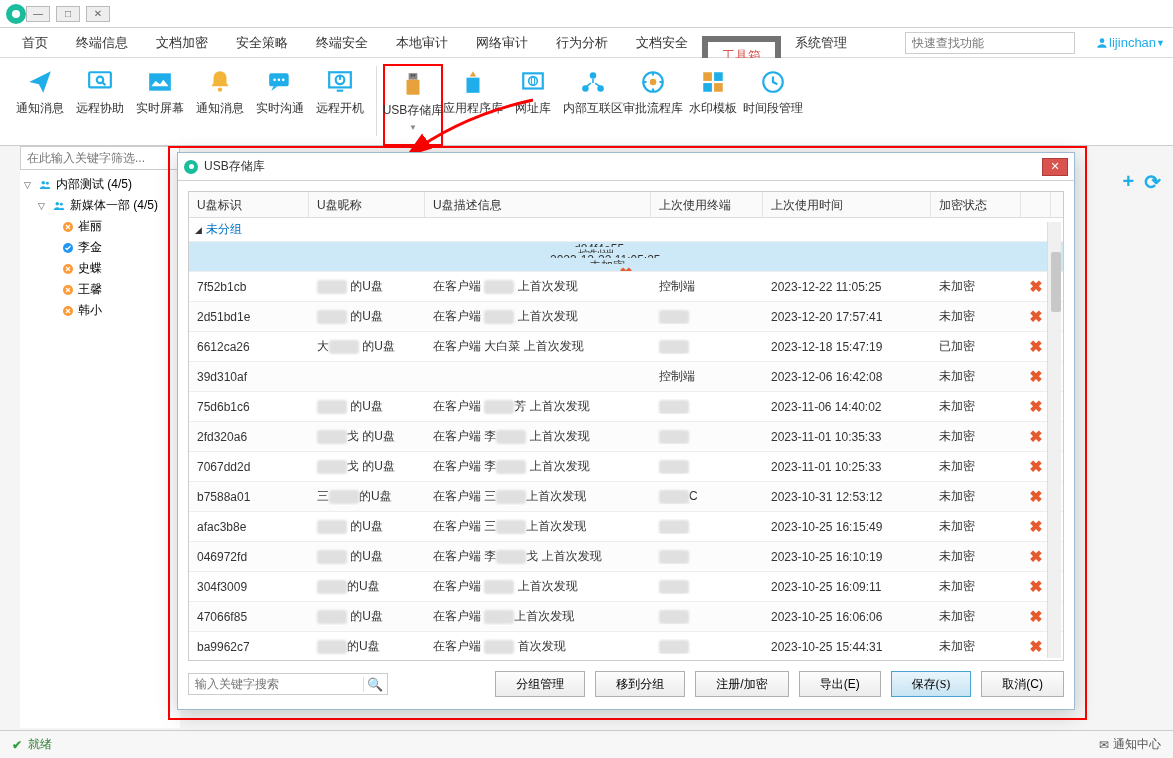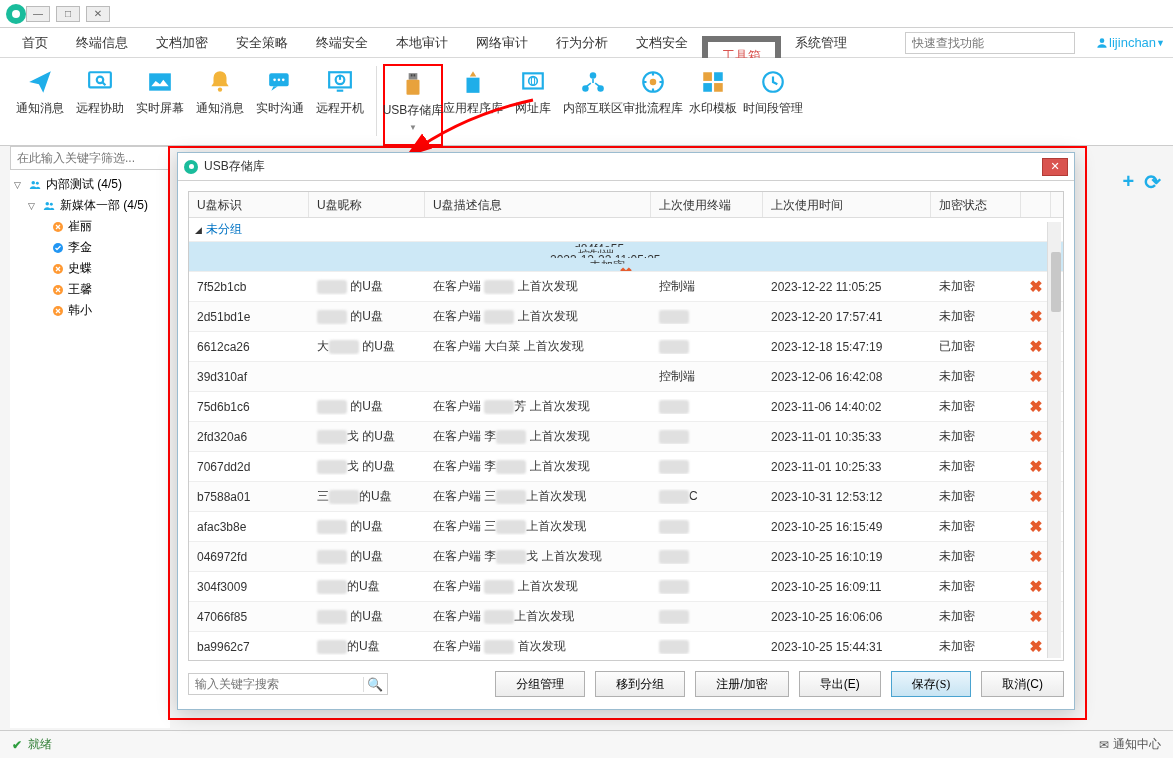--- a/index.html
+++ b/index.html
@@ -30,21 +30,21 @@
 .rib-item.highlighted { border:2px solid #ff0000; height:82px; }
 .rib-item.highlighted .rib-lbl { margin-bottom:0; }
 .rib-item .drop { font-size:8px; color:#888; }
 .ribbon-divider { width:1px; height:70px; background:#ddd; margin:2px 6px; }
 
 
 .red-outer { position:absolute; left:168px; top:146px; right:86px; bottom:38px; border:2px solid #ff0000; pointer-events:none; z-index:5; }
 .red-arrow { position:absolute; left:403px; top:95px; z-index:6; pointer-events:none; }
 
 
-.leftpane { position:absolute; left:10px; top:146px; width:160px; bottom:30px; background:#fff; }
+.leftpane { position:absolute; left:20px; top:146px; width:160px; bottom:30px; background:#fff; }
 .leftpane .filter-input { width:100%; height:24px; border:1px solid #ccc; padding:2px 6px; font-size:12px; color:#999; }
 .leftpane .tree { padding:4px 0; font-size:12px; }
 .leftpane .tree-node { display:flex; align-items:center; gap:4px; padding:2px 4px; cursor:pointer; }
 .leftpane .tree-node .exp { width:10px; font-size:9px; color:#555; }
 .leftpane .tree-node .ico { display:inline-flex; }
 .leftpane .indent1 { padding-left:18px; }
 .leftpane .indent2 { padding-left:42px; }
 
 
 .right-actions { position:absolute; right:12px; top:170px; display:flex; gap:10px; }

